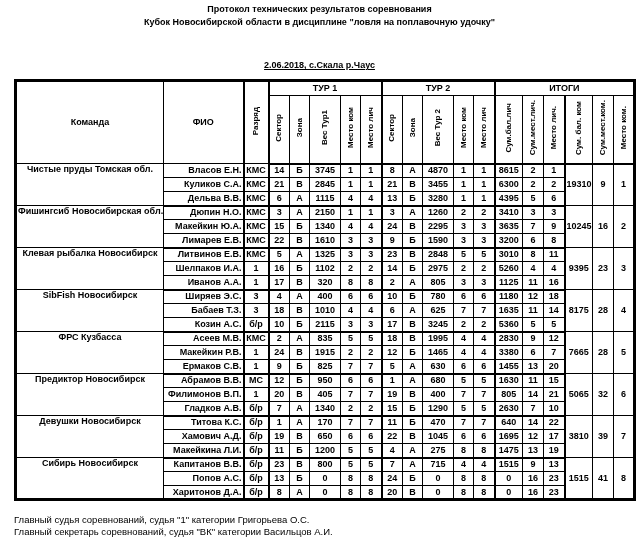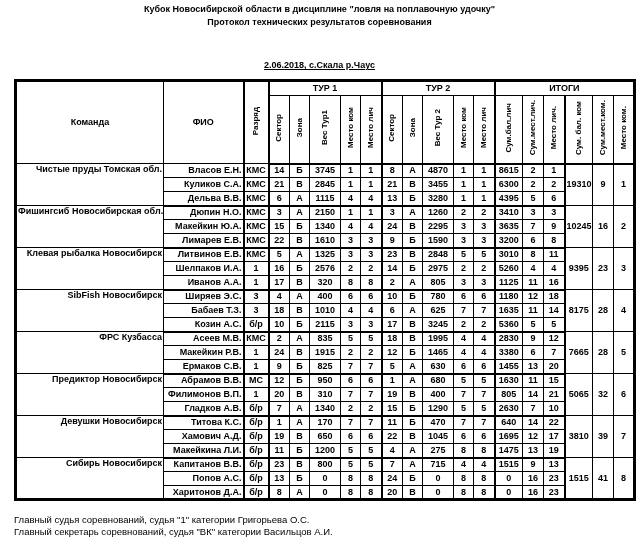--- a/index.html
+++ b/index.html
@@ -27,35 +27,35 @@
   tr.h2{height:68px;}
   tr.h2 th{vertical-align:middle;text-align:center;padding:2px 0;}
   tr.h2 th{border-bottom:2px solid #000;}
   .vt{
     display:inline-block;writing-mode:vertical-rl;transform:rotate(180deg);
     line-height:1;white-space:nowrap;font-size:8px;font-weight:bold;
   }
   tbody tr{height:14px;}
   td.c{text-align:center;}
   td.fio-cell{text-align:right;font-size:8.8px;}
-  td.team-cell{vertical-align:top;text-align:right;font-size:8.5px;padding-top:1px;}
+  td.team-cell{vertical-align:top;text-align:center;font-size:8.5px;padding-top:1px;}
   td.mid{vertical-align:middle;text-align:center;}
   .thickR{border-right-width:2px !important;}
   .thickL{border-left-width:2px !important;}
   tr.team-end td{border-bottom:2px solid #000;}
   .footer{margin:13px 0 0 14px;}
   .f-line{font-size:9.5px;font-weight:normal;line-height:12px;}
   .f-line + .f-line{}
 </style>
 </head>
 <body>
 
 <div class="titles">
+  <div class="t-line">Протокол технических результатов соревнования</div>
   <div class="t-line">Кубок Новосибирской области в дисциплине "ловля на поплавочную удочку"</div>
-  <div class="t-line">Протокол технических результатов соревнования</div>
   <div class="t-line gap">2.06.2018, с.Скала р.Чаус</div>
 </div>
 
 <div class="tablewrap">
   <table class="protocol">
     <colgroup>
       <col style="width:148px">
         <col style="width:80px">
         <col style="width:25px">
       <col style="width:21px">
@@ -233,21 +233,21 @@
           <td class="c thickR">11</td>
           <td class="mid" rowspan="3">9395</td>
           <td class="mid" rowspan="3">23</td>
           <td class="mid" rowspan="3">3</td>
         </tr>
         <tr>
           <td class="fio-cell">Шелпаков И.А.</td>
           <td class="c thickL thickR">1</td>
           <td class="c">16</td>
           <td class="c">Б</td>
-          <td class="c">2576</td>
+          <td class="c">1102</td>
           <td class="c">2</td>
           <td class="c thickR">2</td>
           <td class="c">14</td>
           <td class="c">Б</td>
           <td class="c">2975</td>
           <td class="c">2</td>
           <td class="c thickR">2</td>
           <td class="c">5260</td>
           <td class="c">4</td>
           <td class="c thickR">4</td>
@@ -398,21 +398,21 @@
           <td class="c thickR">15</td>
           <td class="mid" rowspan="3">5065</td>
           <td class="mid" rowspan="3">32</td>
           <td class="mid" rowspan="3">6</td>
         </tr>
         <tr>
           <td class="fio-cell">Филимонов В.П.</td>
           <td class="c thickL thickR">1</td>
           <td class="c">20</td>
           <td class="c">В</td>
-          <td class="c">310</td>
+          <td class="c">405</td>
           <td class="c">7</td>
           <td class="c thickR">7</td>
           <td class="c">19</td>
           <td class="c">В</td>
           <td class="c">400</td>
           <td class="c">7</td>
           <td class="c thickR">7</td>
           <td class="c">805</td>
           <td class="c">14</td>
           <td class="c thickR">21</td>

